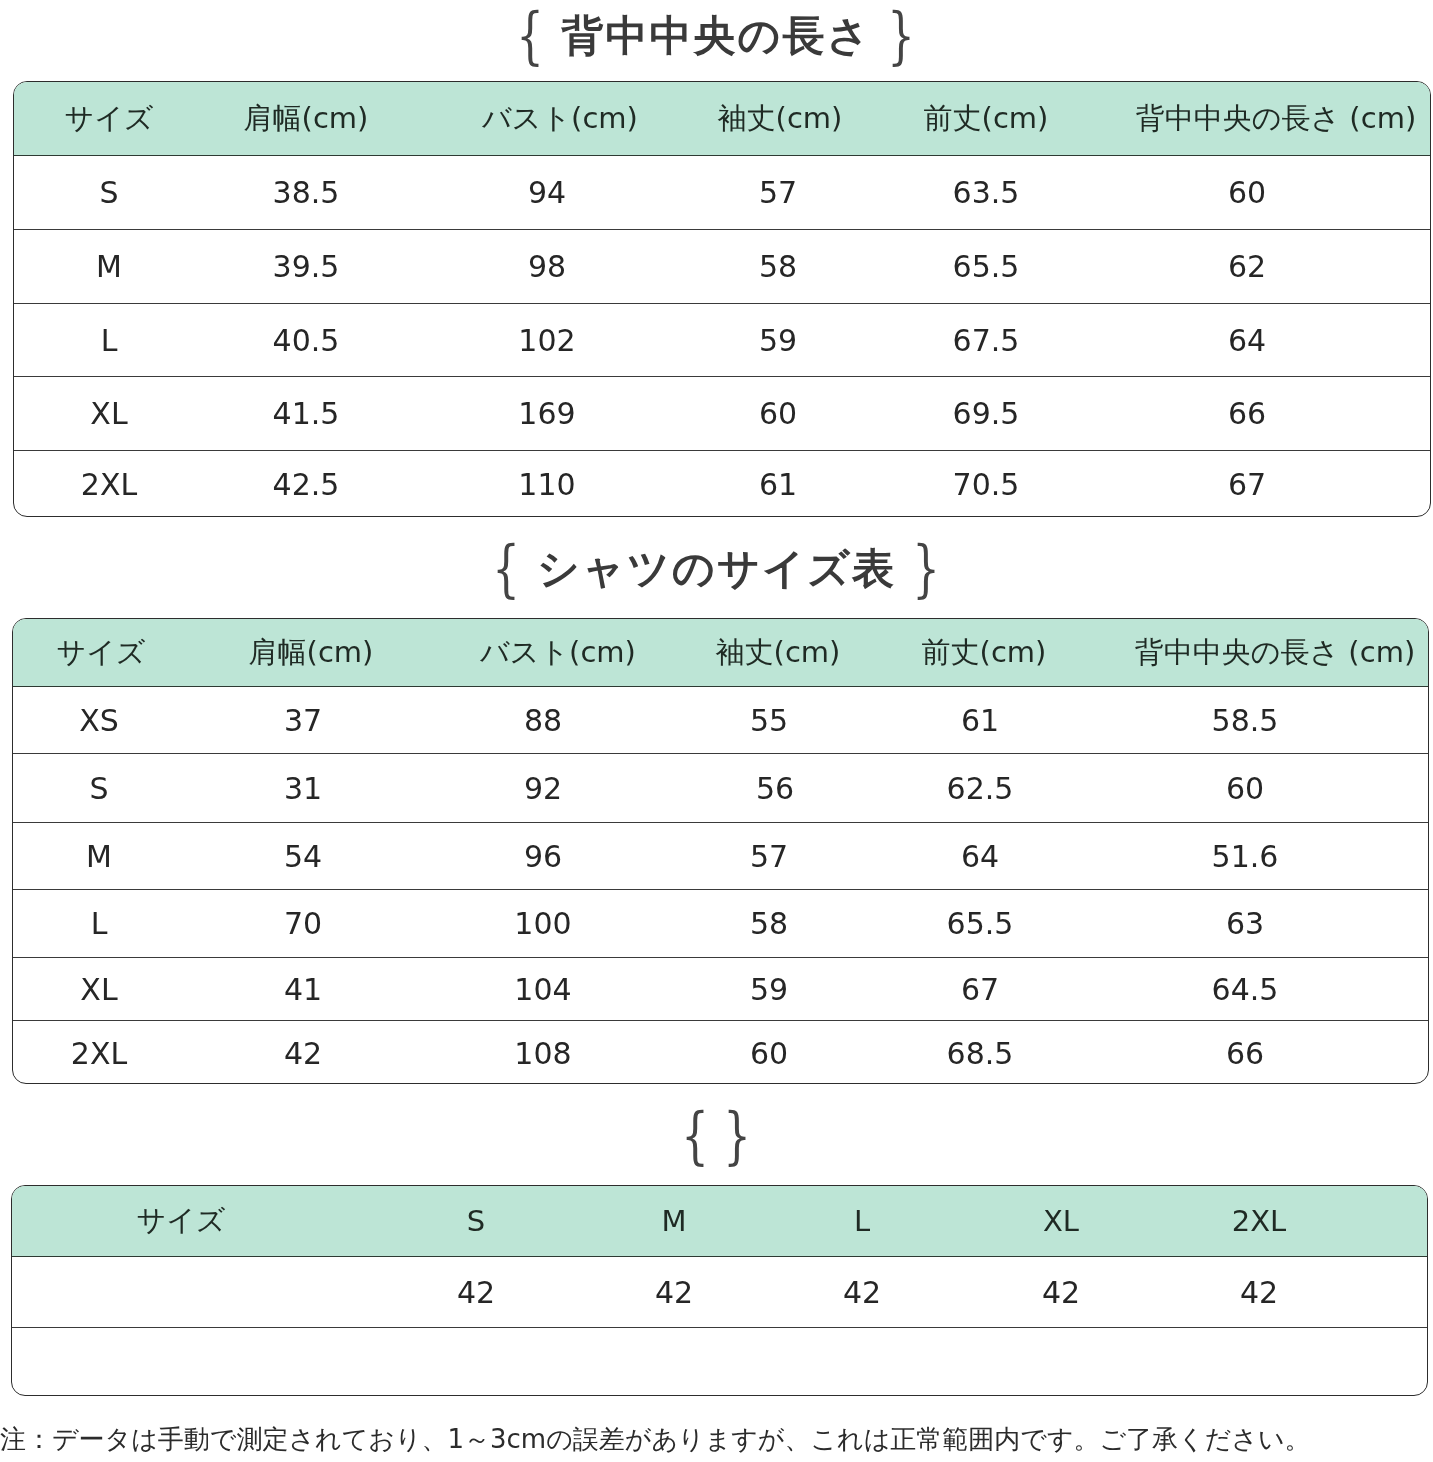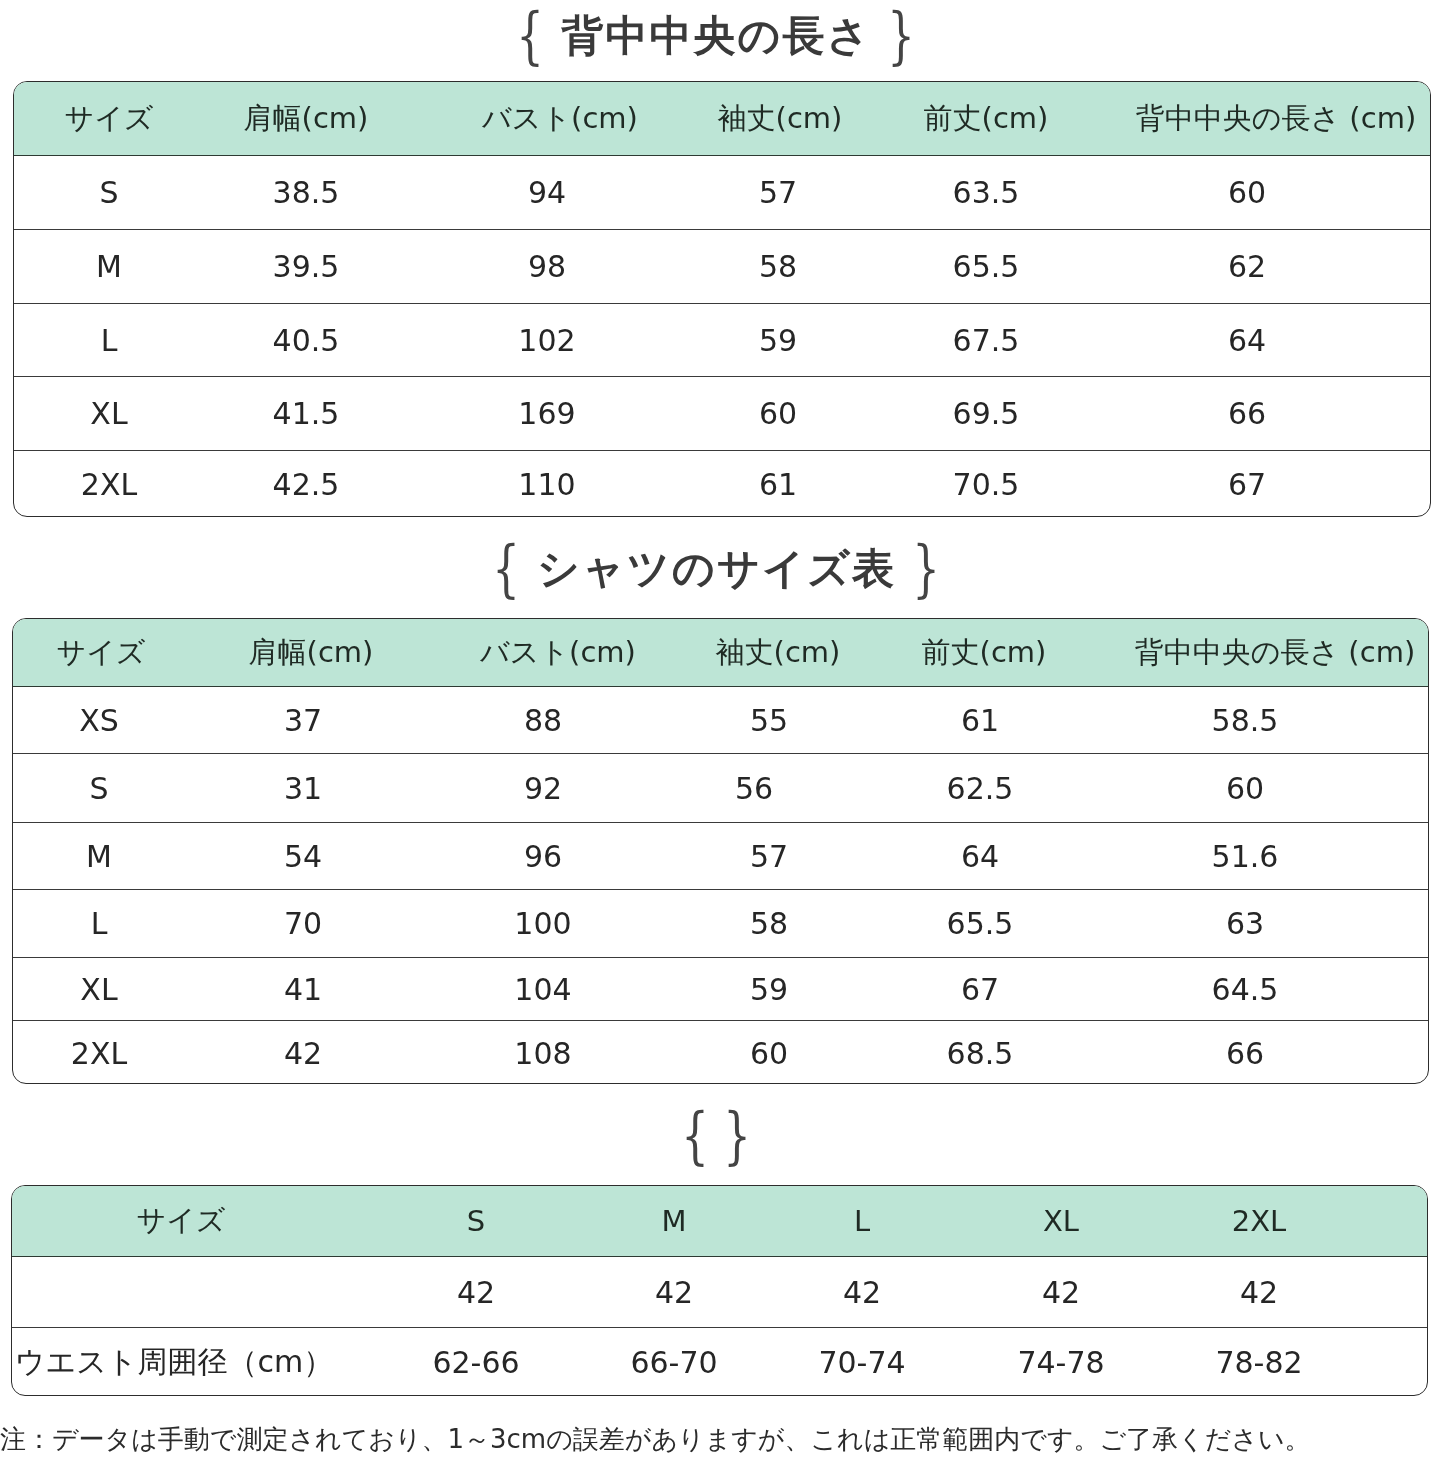--- a/index.html
+++ b/index.html
@@ -117,21 +117,21 @@
     <div class="cell" style="left:290px">37</div>
     <div class="cell" style="left:530px">88</div>
     <div class="cell" style="left:756px">55</div>
     <div class="cell" style="left:967px">61</div>
     <div class="cell" style="left:1232px">58.5</div>
   </div>
   <div class="row body" style="top:135px;height:69px;">
     <div class="cell" style="left:86px">S</div>
     <div class="cell" style="left:290px">31</div>
     <div class="cell" style="left:530px">92</div>
-    <div class="cell" style="left:741px">56</div>
+    <div class="cell" style="left:762px">56</div>
     <div class="cell" style="left:967px">62.5</div>
     <div class="cell" style="left:1232px">60</div>
   </div>
   <div class="row body" style="top:204px;height:67px;">
     <div class="cell" style="left:86px">M</div>
     <div class="cell" style="left:290px">54</div>
     <div class="cell" style="left:530px">96</div>
     <div class="cell" style="left:756px">57</div>
     <div class="cell" style="left:967px">64</div>
     <div class="cell" style="left:1232px">51.6</div>
@@ -176,23 +176,15 @@
     <div class="cell" style="left:1049px">XL</div>
     <div class="cell" style="left:1247px">2XL</div>
   </div>
   <div class="row body" style="top:71px;height:71px;">
     <div class="cell" style="left:464px">42</div>
     <div class="cell" style="left:662px">42</div>
     <div class="cell" style="left:850px">42</div>
     <div class="cell" style="left:1049px">42</div>
     <div class="cell" style="left:1247px">42</div>
   </div>
-  <div class="row body last" style="top:142px;height:69px;">
-    <div class="cell" style="left:162px">ウエスト周囲径（cm）</div>
-    <div class="cell" style="left:464px">62-66</div>
-    <div class="cell" style="left:662px">66-70</div>
-    <div class="cell" style="left:850px">70-74</div>
-    <div class="cell" style="left:1049px">74-78</div>
-    <div class="cell" style="left:1247px">78-82</div>
-  </div>
 </div>
 
 <div class="note">注：データは手動で測定されており、1～3cmの誤差がありますが、これは正常範囲内です。ご了承ください。</div>
 
 </body></html>

